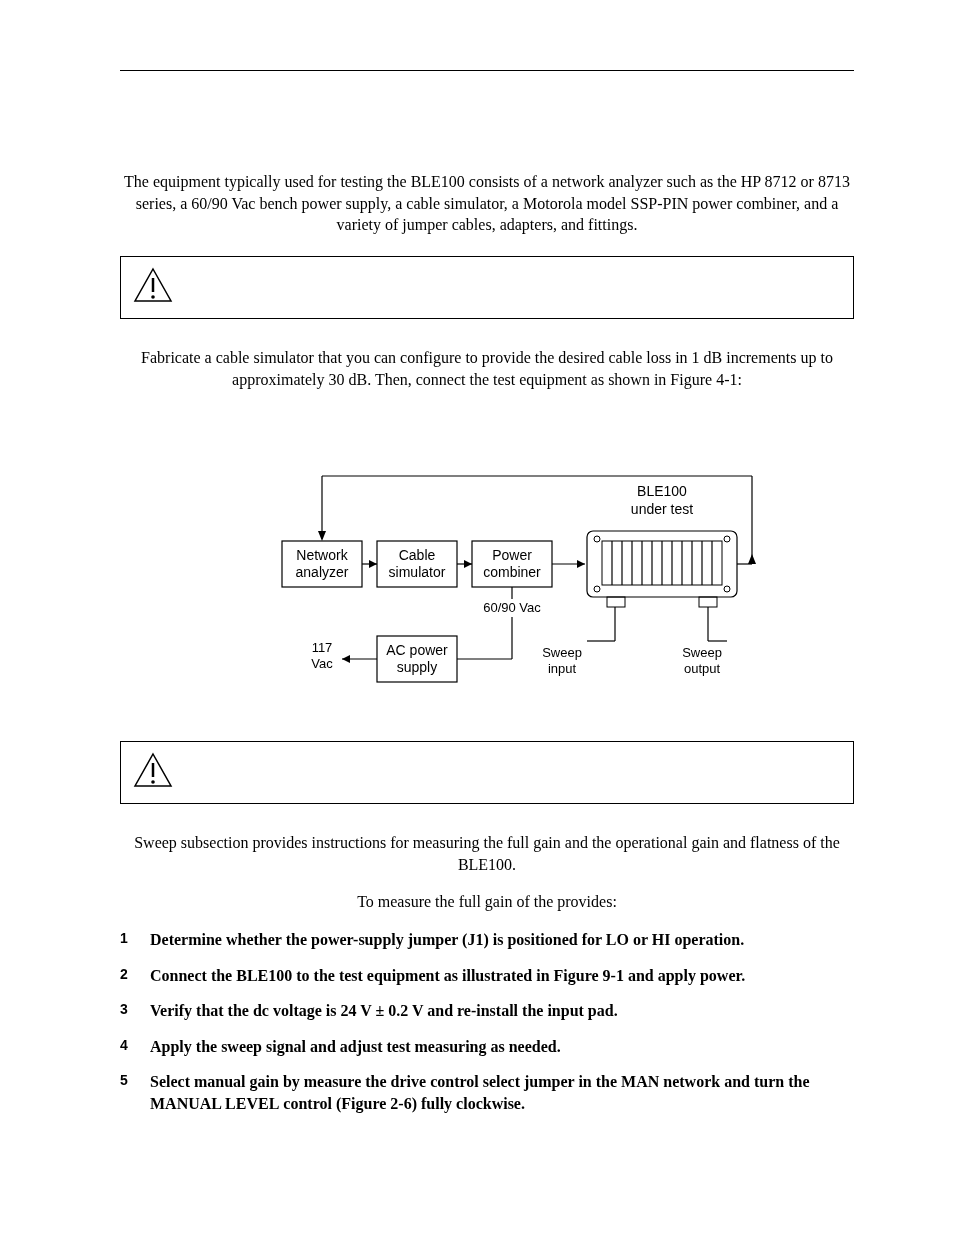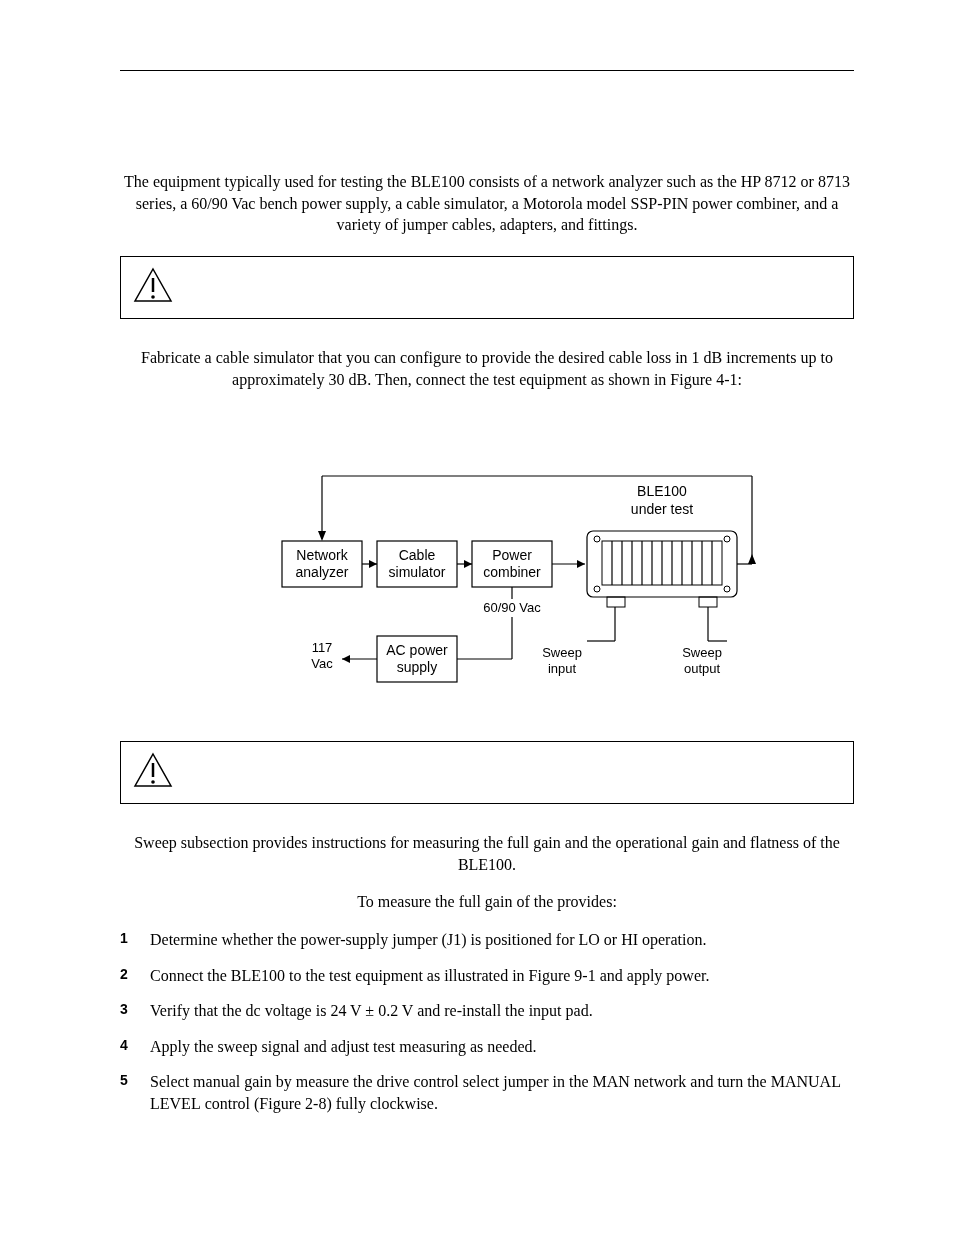--- a/index.html
+++ b/index.html
@@ -41,21 +41,21 @@
     align-items: flex-start;
     margin-bottom: 14px;
   }
   .step-num {
     font-family: Arial, Helvetica, sans-serif;
     font-weight: bold;
     font-size: 14px;
     width: 30px;
     flex: 0 0 30px;
   }
-  .step-text { flex: 1; }
+  .step-text { flex: 1; font-weight: bold; }
   .sc { font-variant: small-caps; }
 </style>
 </head>
 <body>
 
 <div class="rule"></div>
 
 <p>The equipment typically used for testing the BLE100 consists of a network analyzer such as the HP 8712 or 8713 series, a 60/90 Vac bench power supply, a cable simulator, a Motorola model SSP-PIN power combiner, and a variety of jumper cables, adapters, and fittings.</p>
 
 <div class="caution-box">
@@ -192,16 +192,16 @@
     <div class="step-num">3</div>
     <div class="step-text">Verify that the dc voltage is 24 V ± 0.2 V and re-install the input pad.</div>
   </div>
   <div class="step">
     <div class="step-num">4</div>
     <div class="step-text">Apply the sweep signal and adjust test measuring as needed.</div>
   </div>
   <div class="step">
     <div class="step-num">5</div>
     <div class="step-text">
-      <span>Select manual gain by measure the drive control select jumper in the </span><span class="sc">MAN</span><span> network and turn the </span><span class="sc">MANUAL LEVEL</span><span> control (Figure 2-8) fully clockwise.</span>
+      <span>Select manual gain by measure the drive control select jumper in the </span><span class="sc">MAN</span><span> network and turn the </span><span class="sc">MANUAL LEVEL</span><span> control (Figure 2-6) fully clockwise.</span>
     </div>
   </div>
 </div>
 
 </body></html>

